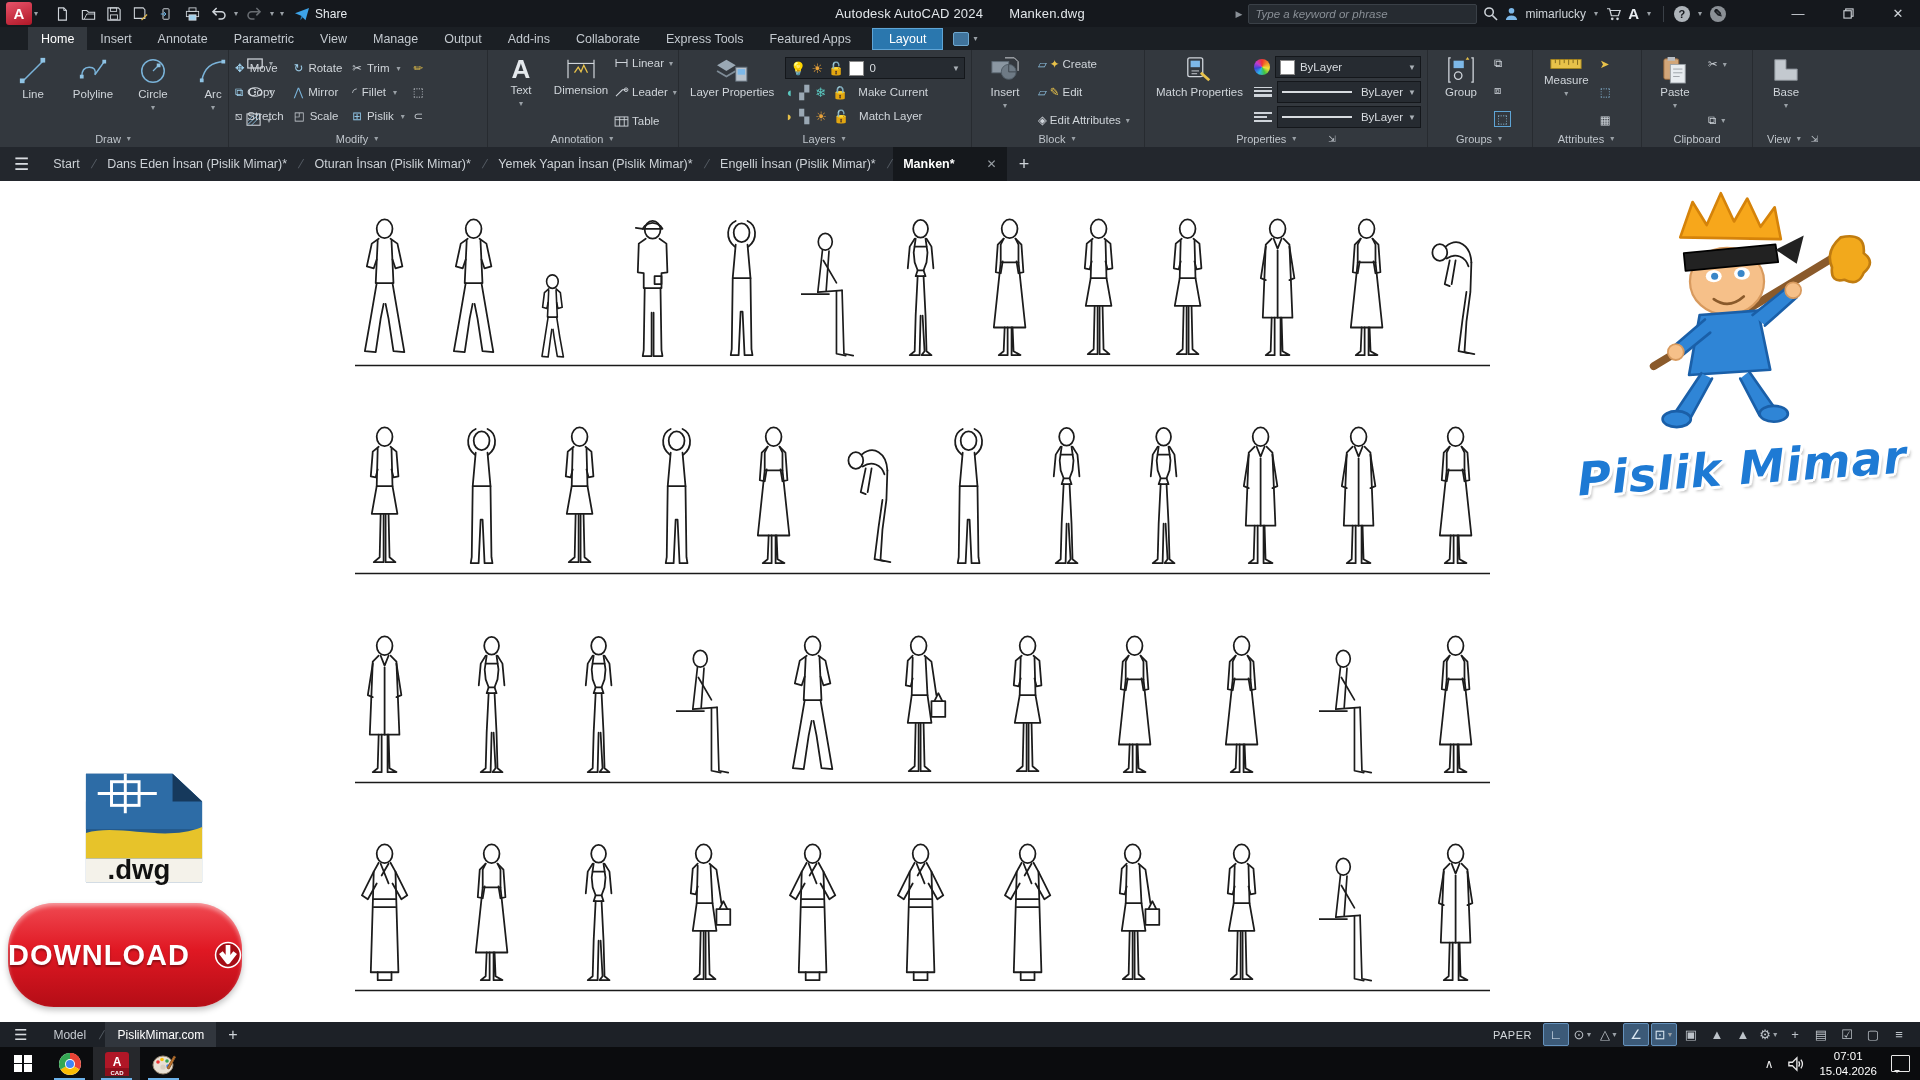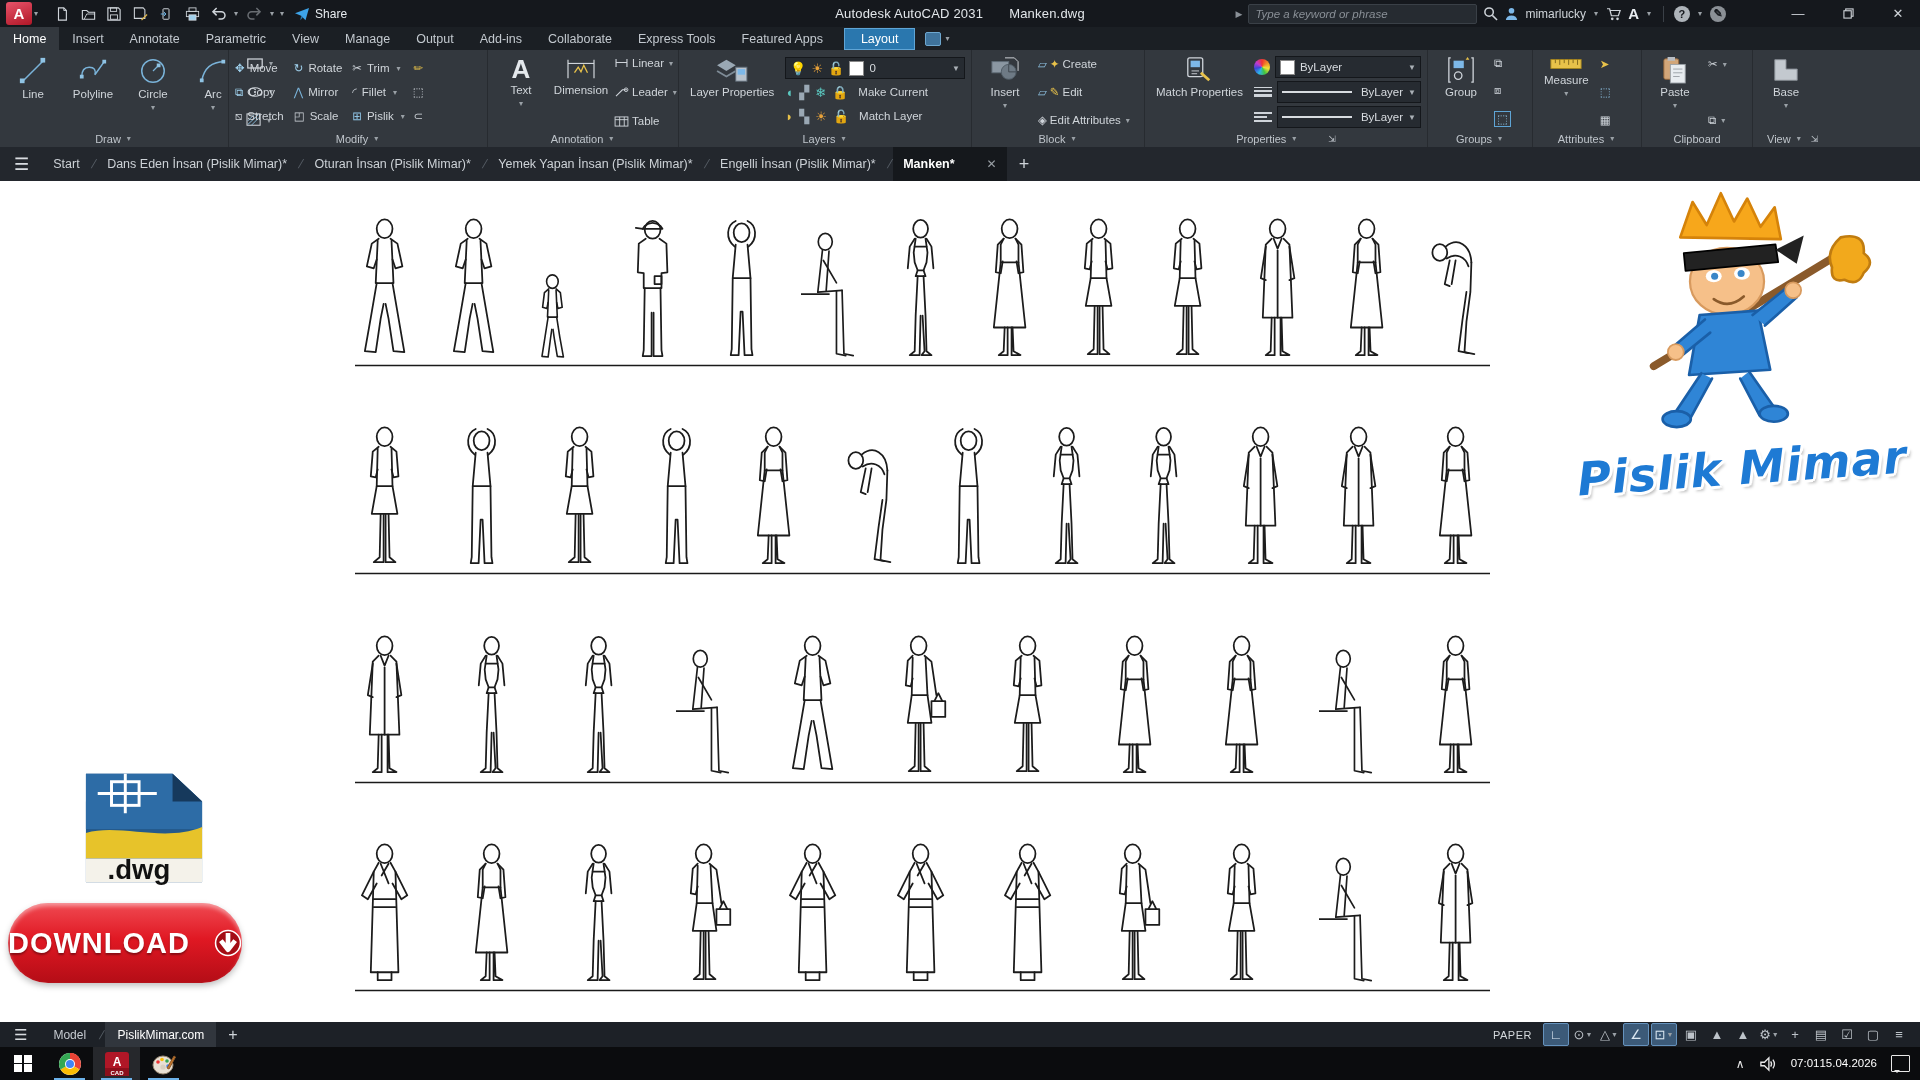--- a/index.html
+++ b/index.html
@@ -25,21 +25,21 @@
              color:#8a9097;font-style:italic;font-size:11.5px;padding:0 6px;display:flex;align-items:center;}
   .person-ic{width:15px;height:15px;}
   .tb-sep{width:1px;height:16px;background:#3a4047;margin:0 4px;}
   .helpcircle{width:16px;height:16px;border-radius:50%;background:#aeb4ba;color:#15181d;
               font-size:11px;font-weight:bold;display:flex;align-items:center;justify-content:center;}
   .wbtn{width:44px;height:27px;display:flex;align-items:center;justify-content:center;color:#cfd4d9;font-size:13px;}
   
   .ribbontabs{position:absolute;left:0;top:27px;width:1920px;height:23px;background:#1b1f24;
               display:flex;align-items:stretch;font-size:12.5px;z-index:29;}
   .rtab{padding:0 13px;display:flex;align-items:center;color:#c3c9cf;cursor:default;}
-  .rtab.active{background:#33383e;color:#fff;}
+  .rtab.active{background:#33383e;color:#fff;margin-left:28px;}
   .rtab.highlight{background:#2a77ae;border:1px solid #5fa5d6;color:#fff;margin:1px 4px 0 8px;padding:0 16px;}
   .rtab-extra{display:flex;align-items:center;gap:2px;margin-left:6px;}
   .rtab-extra .sq{width:14px;height:12px;background:#3f739c;border:1px solid #6ea7cf;border-radius:2px;}
   
   .ribbon{position:absolute;left:0;top:50px;width:1920px;height:97px;background:#33383e;
           display:flex;align-items:stretch;z-index:28;font-size:11.5px;color:#d0d5da;}
   .panel{position:relative;border-right:1px solid #272b30;display:flex;flex-direction:column;}
   .panel-body{flex:1;display:flex;align-items:stretch;padding:4px 6px 0 6px;gap:6px;}
   .panel-label{height:17px;display:flex;align-items:center;justify-content:center;gap:4px;
                color:#bfc5cb;font-size:11px;}
@@ -78,21 +78,21 @@
   .figrow{position:absolute;left:355px;width:1135px;height:175px;}
   
   .pislik{position:absolute;right:2px;top:0px;width:352px;height:330px;text-align:center;}
   .pislik-text{display:block;margin-top:-12px;transform:rotate(-4deg);
      font-family:"DejaVu Sans",sans-serif;font-style:italic;font-weight:bold;font-size:46px;
      color:#1e7ad4;letter-spacing:1px;
      text-shadow:-2px -2px 0 #fff,2px -2px 0 #fff,-2px 2px 0 #fff,2px 2px 0 #fff,
                  -3px 0 0 #fff,3px 0 0 #fff,0 3px 0 #fff,0 -3px 0 #fff,3px 4px 3px rgba(0,0,0,.25);}
   
   .dwgicon{position:absolute;left:80px;top:588px;width:128px;height:118px;}
-  .dlbtn{position:absolute;left:8px;top:722px;width:234px;height:80px;border-radius:46px;
+  .dlbtn{position:absolute;left:8px;top:722px;width:234px;height:104px;border-radius:46px;
          background:linear-gradient(#f04a52 0%,#e01823 45%,#b40d16 100%);
          box-shadow:inset 0 3px 4px rgba(255,255,255,.45),0 3px 6px rgba(0,0,0,.25);
          display:flex;align-items:center;justify-content:center;gap:24px;}
   .dlbtn span{color:#fff;font-weight:bold;font-size:29px;letter-spacing:1px;
               font-family:"Liberation Sans",sans-serif;text-shadow:0 2px 2px rgba(0,0,0,.35);}
   
   .statusbar{position:absolute;left:0;top:1022px;width:1920px;height:25px;background:#1d2127;
              display:flex;align-items:center;font-size:12px;color:#c6cbd1;z-index:26;}
   .ltab{padding:0 12px;height:100%;display:flex;align-items:center;}
   .ltab.active{background:#31363d;color:#fff;font-weight:normal;}
@@ -109,21 +109,21 @@
   .winlogo{display:grid;grid-template-columns:8px 8px;grid-template-rows:8px 8px;gap:1.5px;}
   .winlogo i{background:#fff;}
   .tsearch{width:286px;height:27px;background:#f5f5f5;border:1px solid #8a8a8a;display:flex;
            align-items:center;gap:8px;padding-left:10px;color:#555;font-size:13.5px;position:relative;}
   .tsearch svg{flex:none;}
   .forest{position:absolute;right:1px;top:1px;height:23px;width:72px;}
   .appbtn{width:47px;height:100%;display:flex;align-items:center;justify-content:center;position:relative;}
   .appbtn.activeapp{background:#26282c;}
   .appbtn .runbar{position:absolute;bottom:0;left:8px;right:8px;height:2.5px;background:#6cb2ea;}
   .tray{margin-left:auto;display:flex;align-items:center;gap:14px;padding-right:10px;height:100%;}
-  .clock{display:flex;flex-direction:row;align-items:center;justify-content:center;
+  .clock{display:flex;flex-direction:column;align-items:center;justify-content:center;
          color:#fff;font-size:11.5px;line-height:1.25;}
   .tray .chev{color:#e8e8e8;font-size:12px;}
   .notif{width:17px;height:15px;border:1.4px solid #e8e8e8;border-radius:1px;position:relative;}
   .notif:after{content:"";position:absolute;left:2px;bottom:-5px;border:3px solid transparent;border-top-color:#e8e8e8;}
   .hidden-defs{position:absolute;width:0;height:0;overflow:hidden;}
 </style>
 </head>
 <body>
 
 <div class="stage">
@@ -187,21 +187,21 @@
       <span class="caret">▾</span>
     </div>
     <div class="share-btn">
       <svg width="16" height="14" viewBox="0 0 18 16">
         <path d="M1 7L17 1l-4 14-5-5z" fill="#3da3e8"></path>
           <path d="M8 10l-1 5 3-3" fill="#2a7ab0"></path>
         </svg>
       <span>Share</span>
     </div>
     <div class="tb-title">
-      <span>Autodesk AutoCAD 2031</span><b>Manken.dwg</b>
+      <span>Autodesk AutoCAD 2024</span><b>Manken.dwg</b>
     </div>
     <div class="tb-right">
       <span style="font-size:9px;color:#8a9097">▶</span>
       <div class="tb-search">Type a keyword or phrase</div>
       <svg width="15" height="15" viewBox="0 0 16 16">
         <circle cx="6.5" cy="6.5" r="4.5" fill="none" stroke="#cfd4da" stroke-width="1.6"></circle>
         <path d="M10 10l5 5" stroke="#cfd4da" stroke-width="1.6"></path>
         </svg>
       <svg class="person-ic" viewBox="0 0 16 16">
         <circle cx="8" cy="5" r="3" fill="#7db8e8"></circle>

